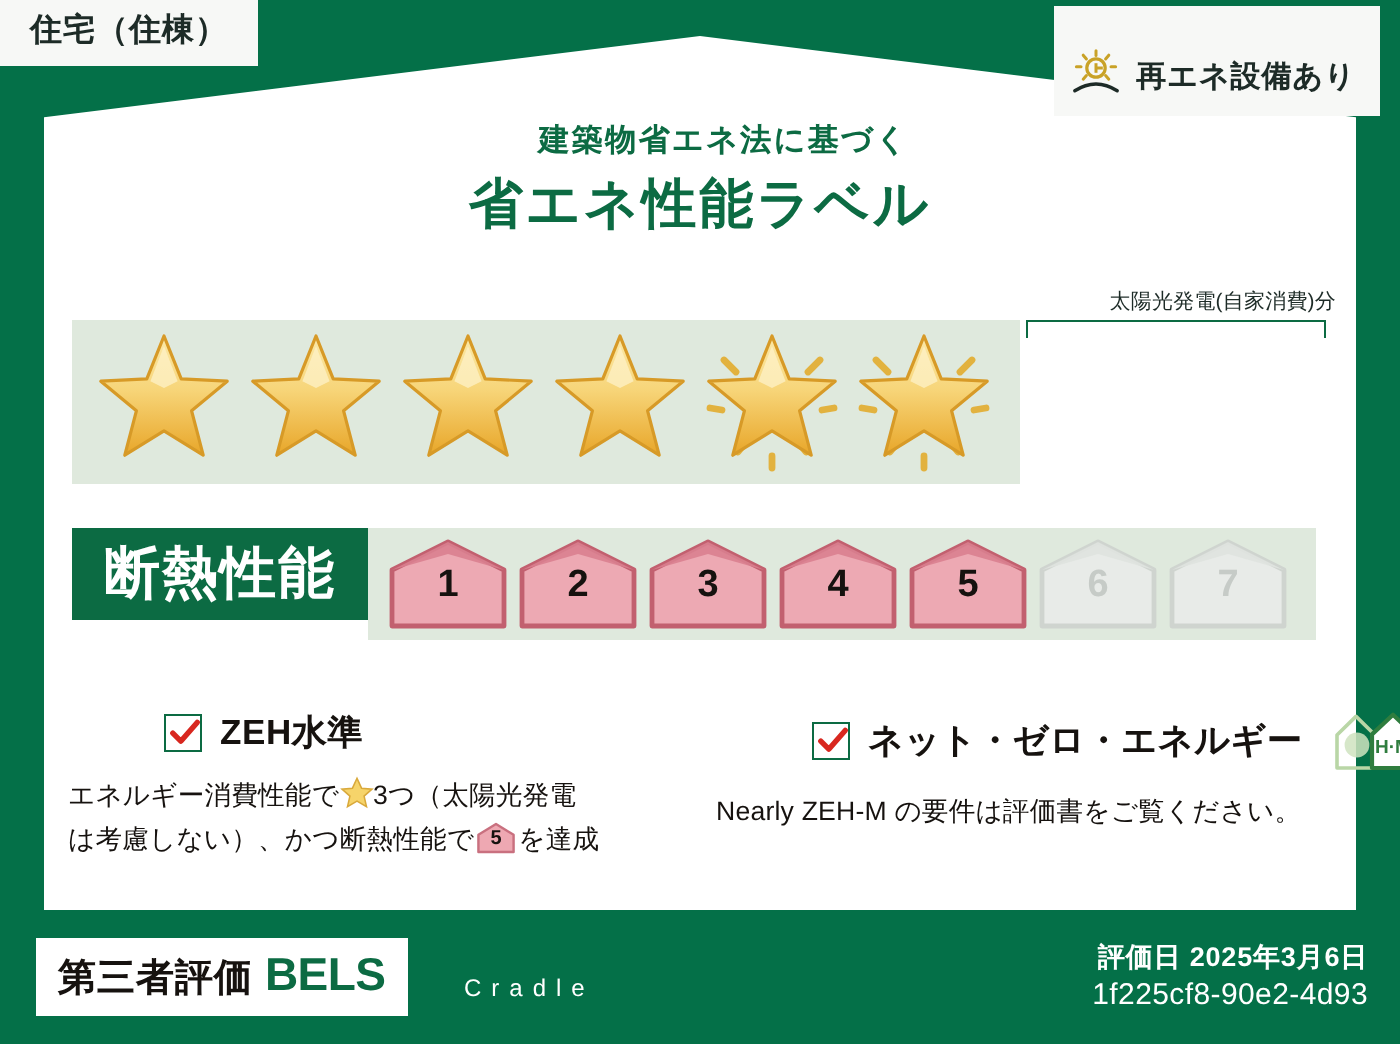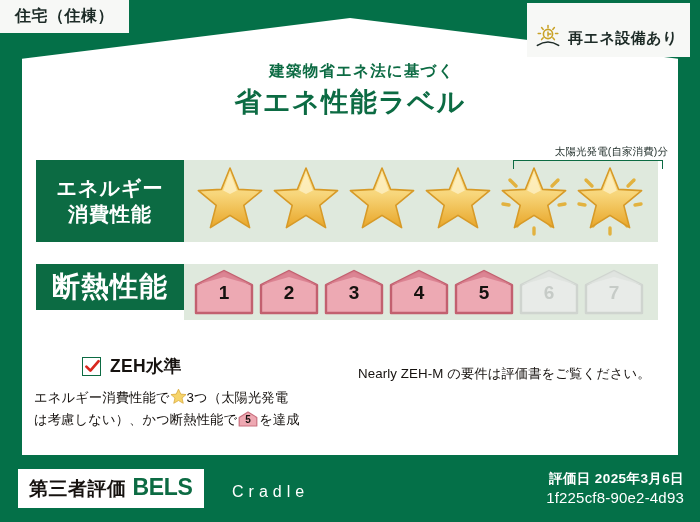--- a/index.html
+++ b/index.html
@@ -305,21 +305,21 @@
   #footer-bels .bels-word {
     font-size: 23px;
     font-weight: bold;
     color: #0c6b43;
     letter-spacing: -0.3px;
   }
   #brand-name {
     position: absolute;
     left: 232px;
     bottom: 21px;
-    font-size: 16px;
+    font-size: 12px;
     color: #ffffff;
     letter-spacing: 5px;
     z-index: 6;
     margin-top: 24px;
   }
   #footer-meta {
     position: absolute;
     right: 16px;
     bottom: 15px;
     text-align: right;
@@ -377,24 +377,20 @@
     <div id="subtitle">建築物省エネ法に基づく</div>
     <div id="main-title">省エネ性能ラベル</div>
   </div>
 
   <div id="solar-annotation">
     <div class="solar-text">太陽光発電(自家消費)分</div>
     <div id="solar-bracket"></div>
   </div>
 
   <div class="metric-row" id="row-energy">
-    <div class="metric-label">
-      <span>エネルギー</span>
-      <span>消費性能</span>
-    </div>
     <div class="metric-track">
       <div class="stars-wrap" id="stars-wrap">
           <div class="star-cell">
             <svg class="star-svg" viewBox="0 0 74 74">
               <defs>
                 <linearGradient id="sg0" x1="0" y1="0" x2="0" y2="1">
                   <stop offset="0%" stop-color="#fbe9a8"></stop>
                   <stop offset="45%" stop-color="#f7d579"></stop>
                   <stop offset="100%" stop-color="#e8a629"></stop>
                 </linearGradient>
@@ -557,20 +553,41 @@
     <div class="check-body">
       <span>エネルギー消費性能で</span><span class="inline-star"><svg viewBox="0 0 24 24">
             <polygon points="12,1.6 15.2,8.6 22.6,9.3 17,14.2 18.7,21.6 12,17.7 5.3,21.6 7,14.2 1.4,9.3 8.8,8.6" fill="#f6d46a" stroke="#d9a93b" stroke-width="1.1"></polygon>
           </svg></span><span>3つ（太陽光発電</span><br><span>は考慮しない）、かつ断熱性能で</span><span class="inline-house"><svg viewBox="0 0 20 16">
             <path d="M1.2 15 V6.4 L10 1 L18.8 6.4 V15 Z" fill="#eea8b2" stroke="#c9707f" stroke-width="1.2" stroke-linejoin="round"></path>
           </svg><span>5</span></span><span>を達成</span>
     </div>
   </div>
 
   <div class="check-section" id="check-right">
+    <div class="check-head">
+      <span class="checkbox">
+        <svg viewBox="0 0 17 17">
+            <path d="M2.4 8.6 L6.4 12.6 L14.6 3.2" fill="none" stroke="#d8271f" stroke-width="2.7" stroke-linecap="round" stroke-linejoin="round"></path>
+          </svg>
+      </span>
+      <span class="check-title">ネット・ゼロ・エネルギー</span>
+      <span id="zehm-logo">
+        <span>
+          <svg class="logo-mark" viewBox="0 0 46 32">
+            <path d="M3.5 30 V13.5 L13 4.2 L22.5 13.5 V30 Z" fill="none" stroke="#b9d6a6" stroke-width="1.8" stroke-linejoin="round"></path>
+            <circle cx="13.5" cy="18.5" r="6.2" fill="#cfe3bf" opacity="0.85"></circle>
+            <path d="M21 30 V13.2 L31.5 3.4 L42 13.2 V30 Z" fill="#ffffff" stroke="#2f7d3e" stroke-width="2.1" stroke-linejoin="round"></path>
+            <text x="31.5" y="22.4" font-family="'Liberation Sans',sans-serif" font-size="9.5" font-weight="bold" fill="#2f7d3e" text-anchor="middle">H·M</text>
+          </svg>
+        </span>
+        <span class="logo-sub">
+          <span>Nearly</span><br><span>ZEH-M</span>
+        </span>
+      </span>
+    </div>
     <div class="check-body">Nearly ZEH-M の要件は評価書をご覧ください。</div>
   </div>
 
   <div id="footer-bels">
     <span class="third-party">第三者評価</span>
     <span class="bels-word">BELS</span>
   </div>
   <div id="brand-name">Cradle</div>
   <div id="footer-meta">
     <div class="eval-date">評価日 2025年3月6日</div>

